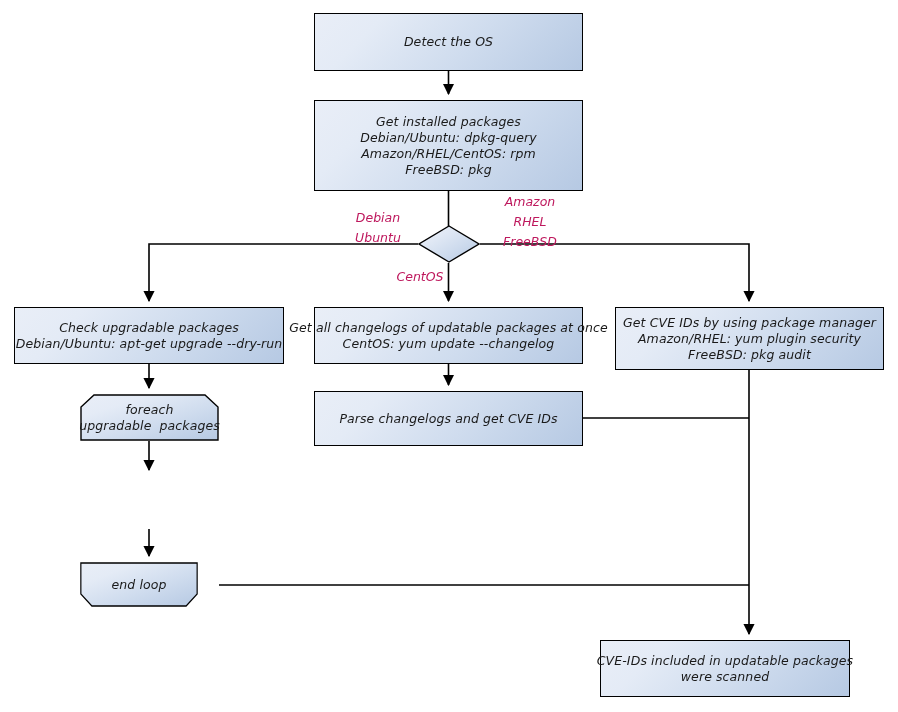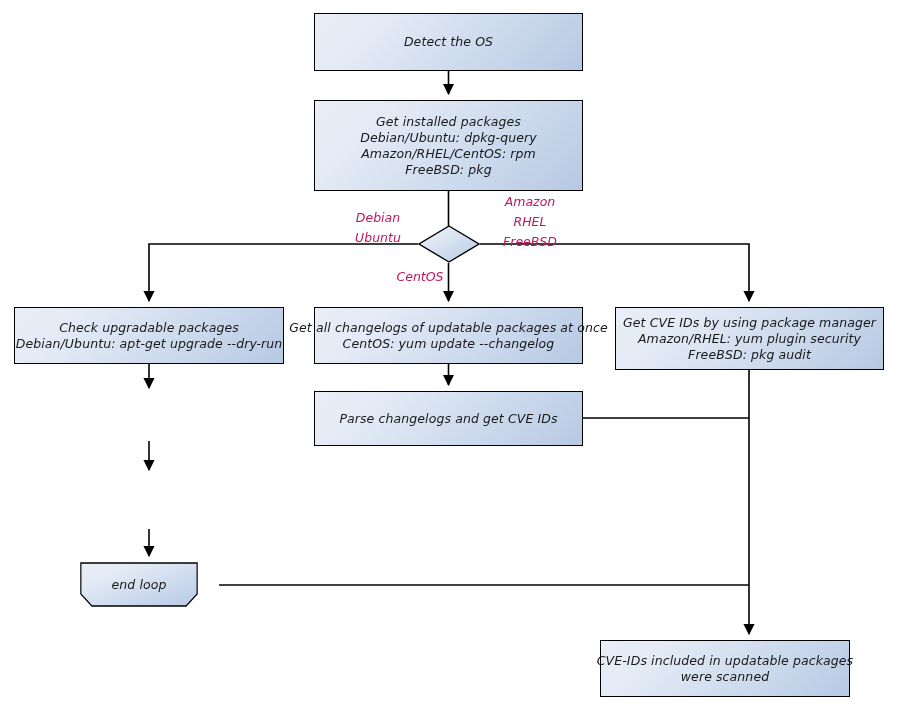--- a/index.html
+++ b/index.html
@@ -144,20 +144,27 @@
     <svg class="shape-svg" viewBox="0 0 62 38" xmlns="http://www.w3.org/2000/svg">
       <polygon points="31,1 61,19 31,37 1,19" fill="url(#nodeGrad)" stroke="#000000" stroke-width="1.4"></polygon>
     </svg>
   </div>
 
   <div class="node" style="left:14px; top:307px; width:270px; height:57px;">
     <div class="txt">Check upgradable packages
 Debian/Ubuntu: apt-get upgrade --dry-run</div>
   </div>
 
+  <div class="node loop-start" style="left:80px; top:394px; width:139px; height:47px;">
+    <svg class="shape-svg" viewBox="0 0 139 47" preserveAspectRatio="none" xmlns="http://www.w3.org/2000/svg">
+      <polygon points="14,1 125,1 138,13 138,46 1,46 1,13" fill="url(#nodeGrad)" stroke="#000000" stroke-width="1.4"></polygon>
+    </svg>
+    <div class="shape-label">foreach
+upgradable  packages</div>
+  </div>
 
 
   <div class="node loop-end" style="left:80px; top:562px; width:118px; height:45px;">
     <svg class="shape-svg" viewBox="0 0 139 45" preserveAspectRatio="none" xmlns="http://www.w3.org/2000/svg">
       <polygon points="1,1 138,1 138,32 125,44 14,44 1,32" fill="url(#nodeGrad)" stroke="#000000" stroke-width="1.4"></polygon>
     </svg>
     <div class="shape-label">end loop</div>
   </div>
 
   <div class="node" style="left:314px; top:391px; width:269px; height:55px;">

